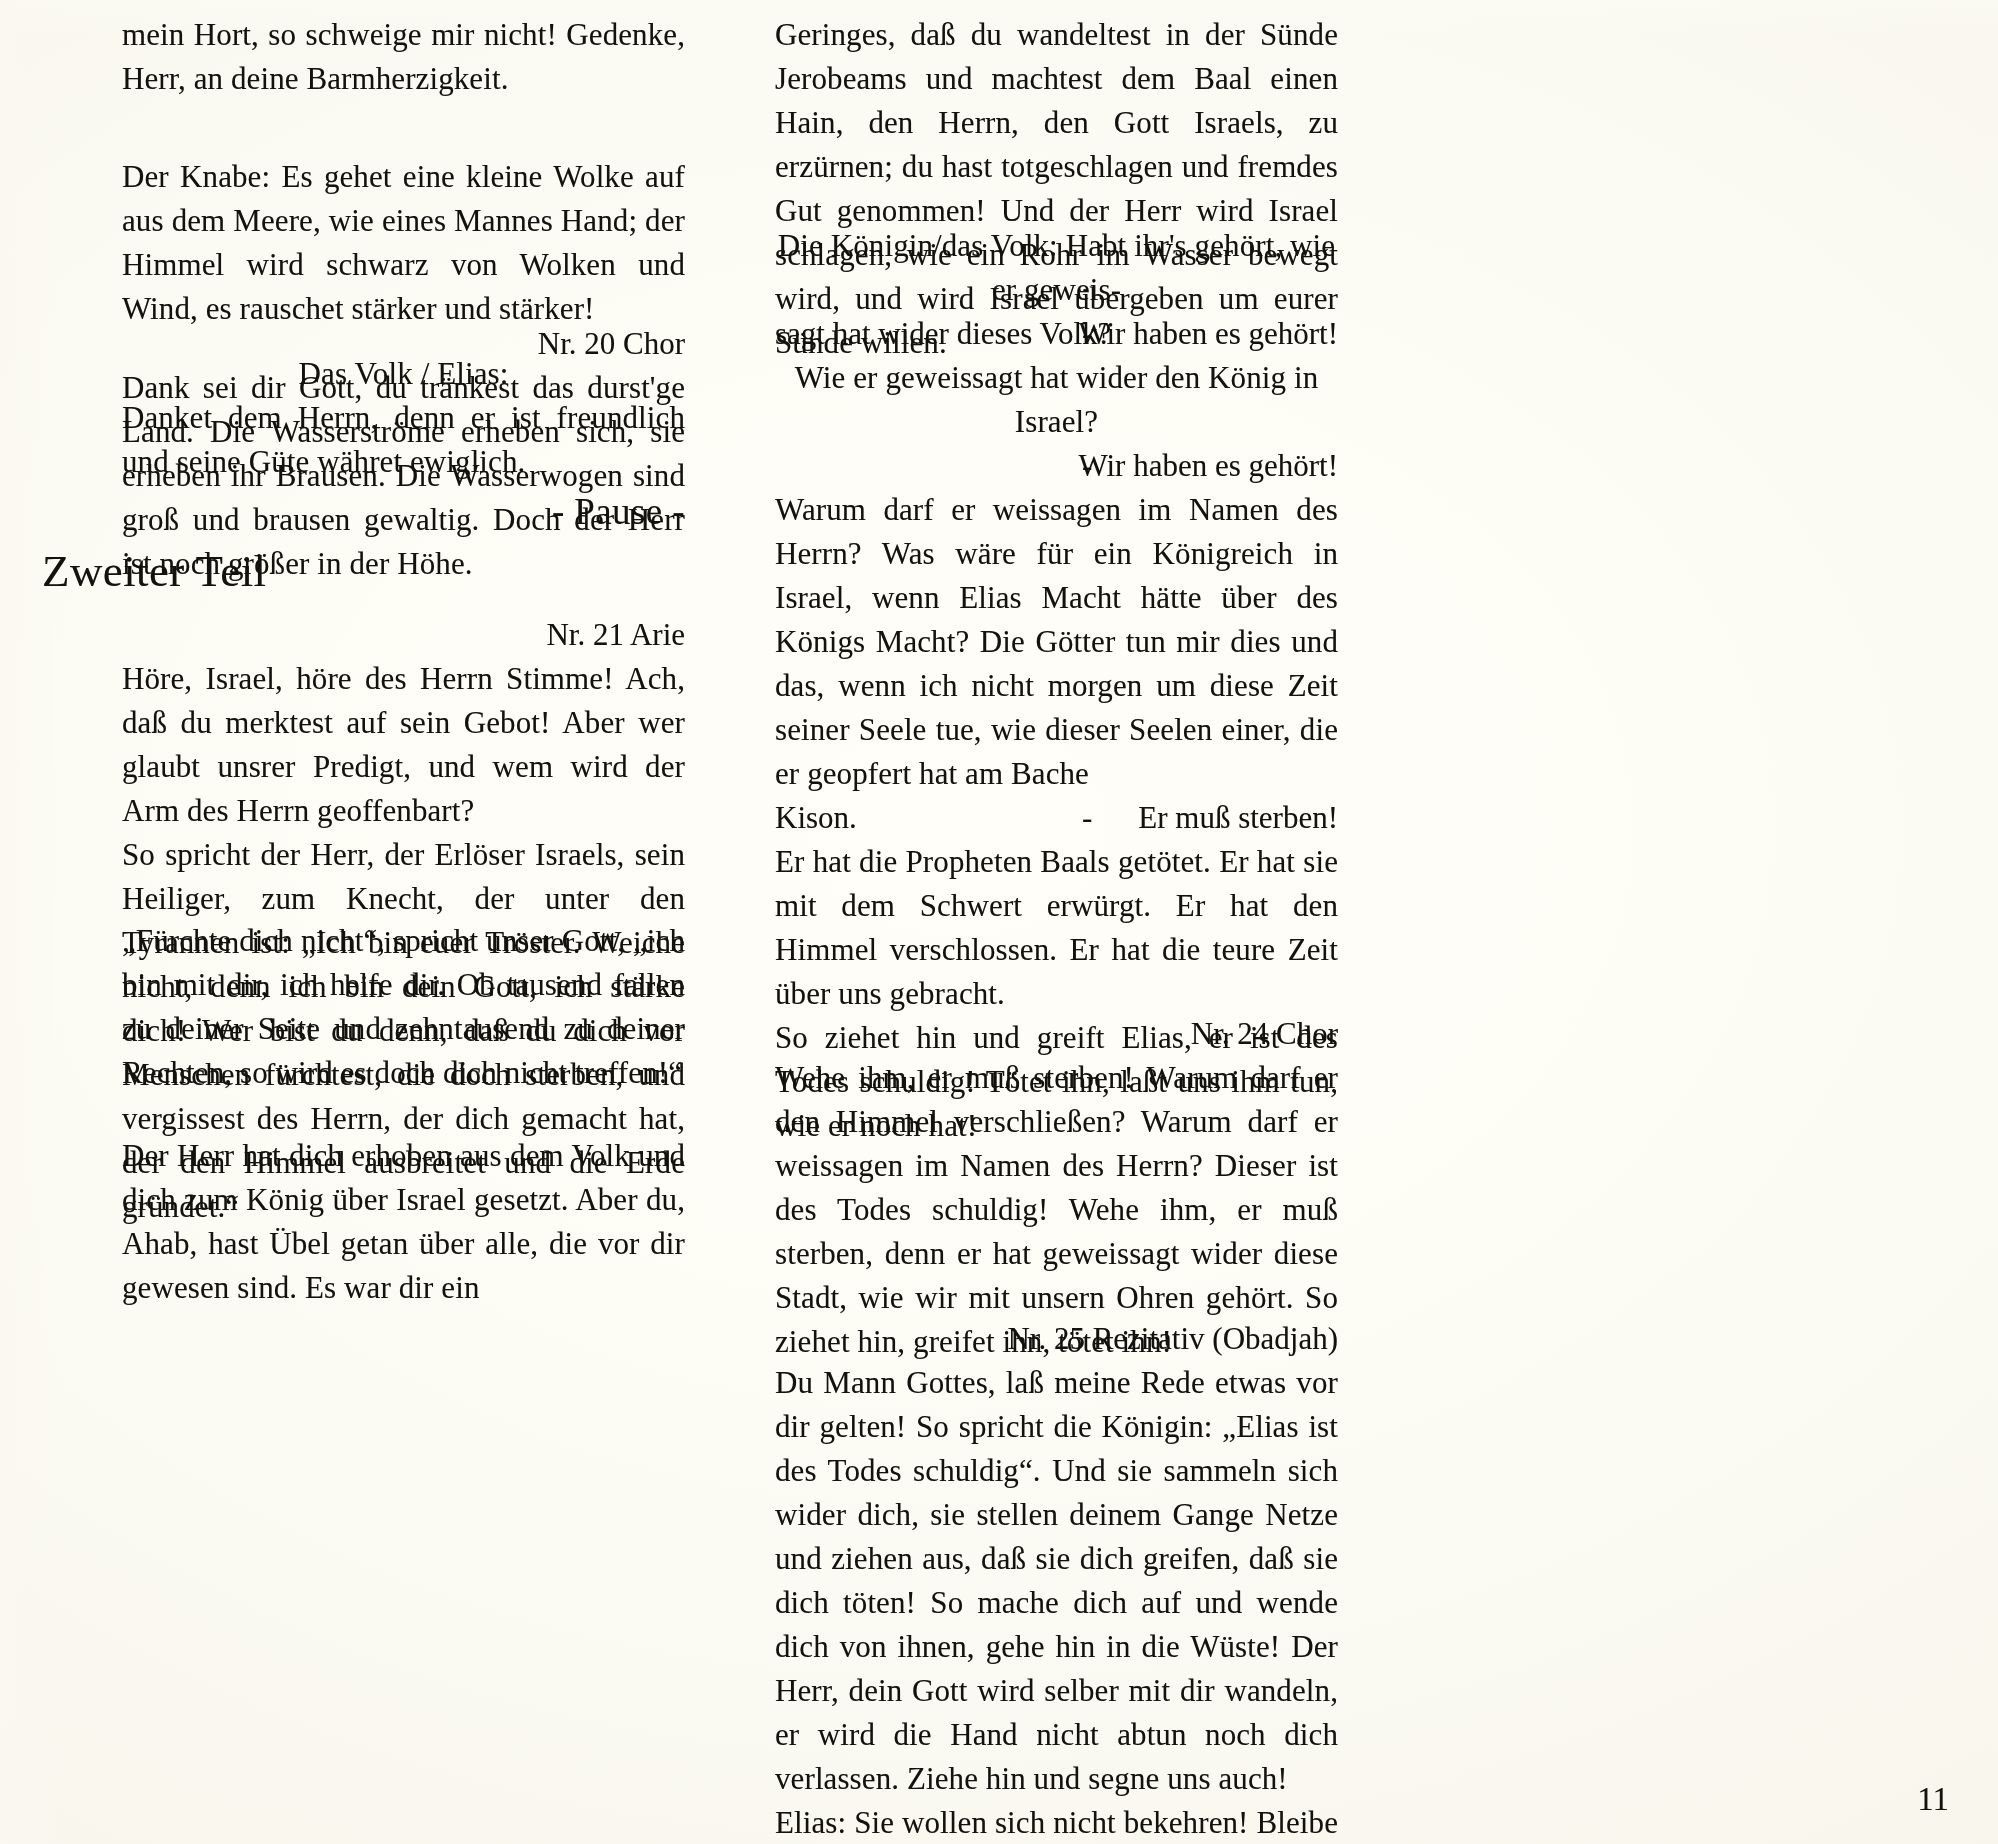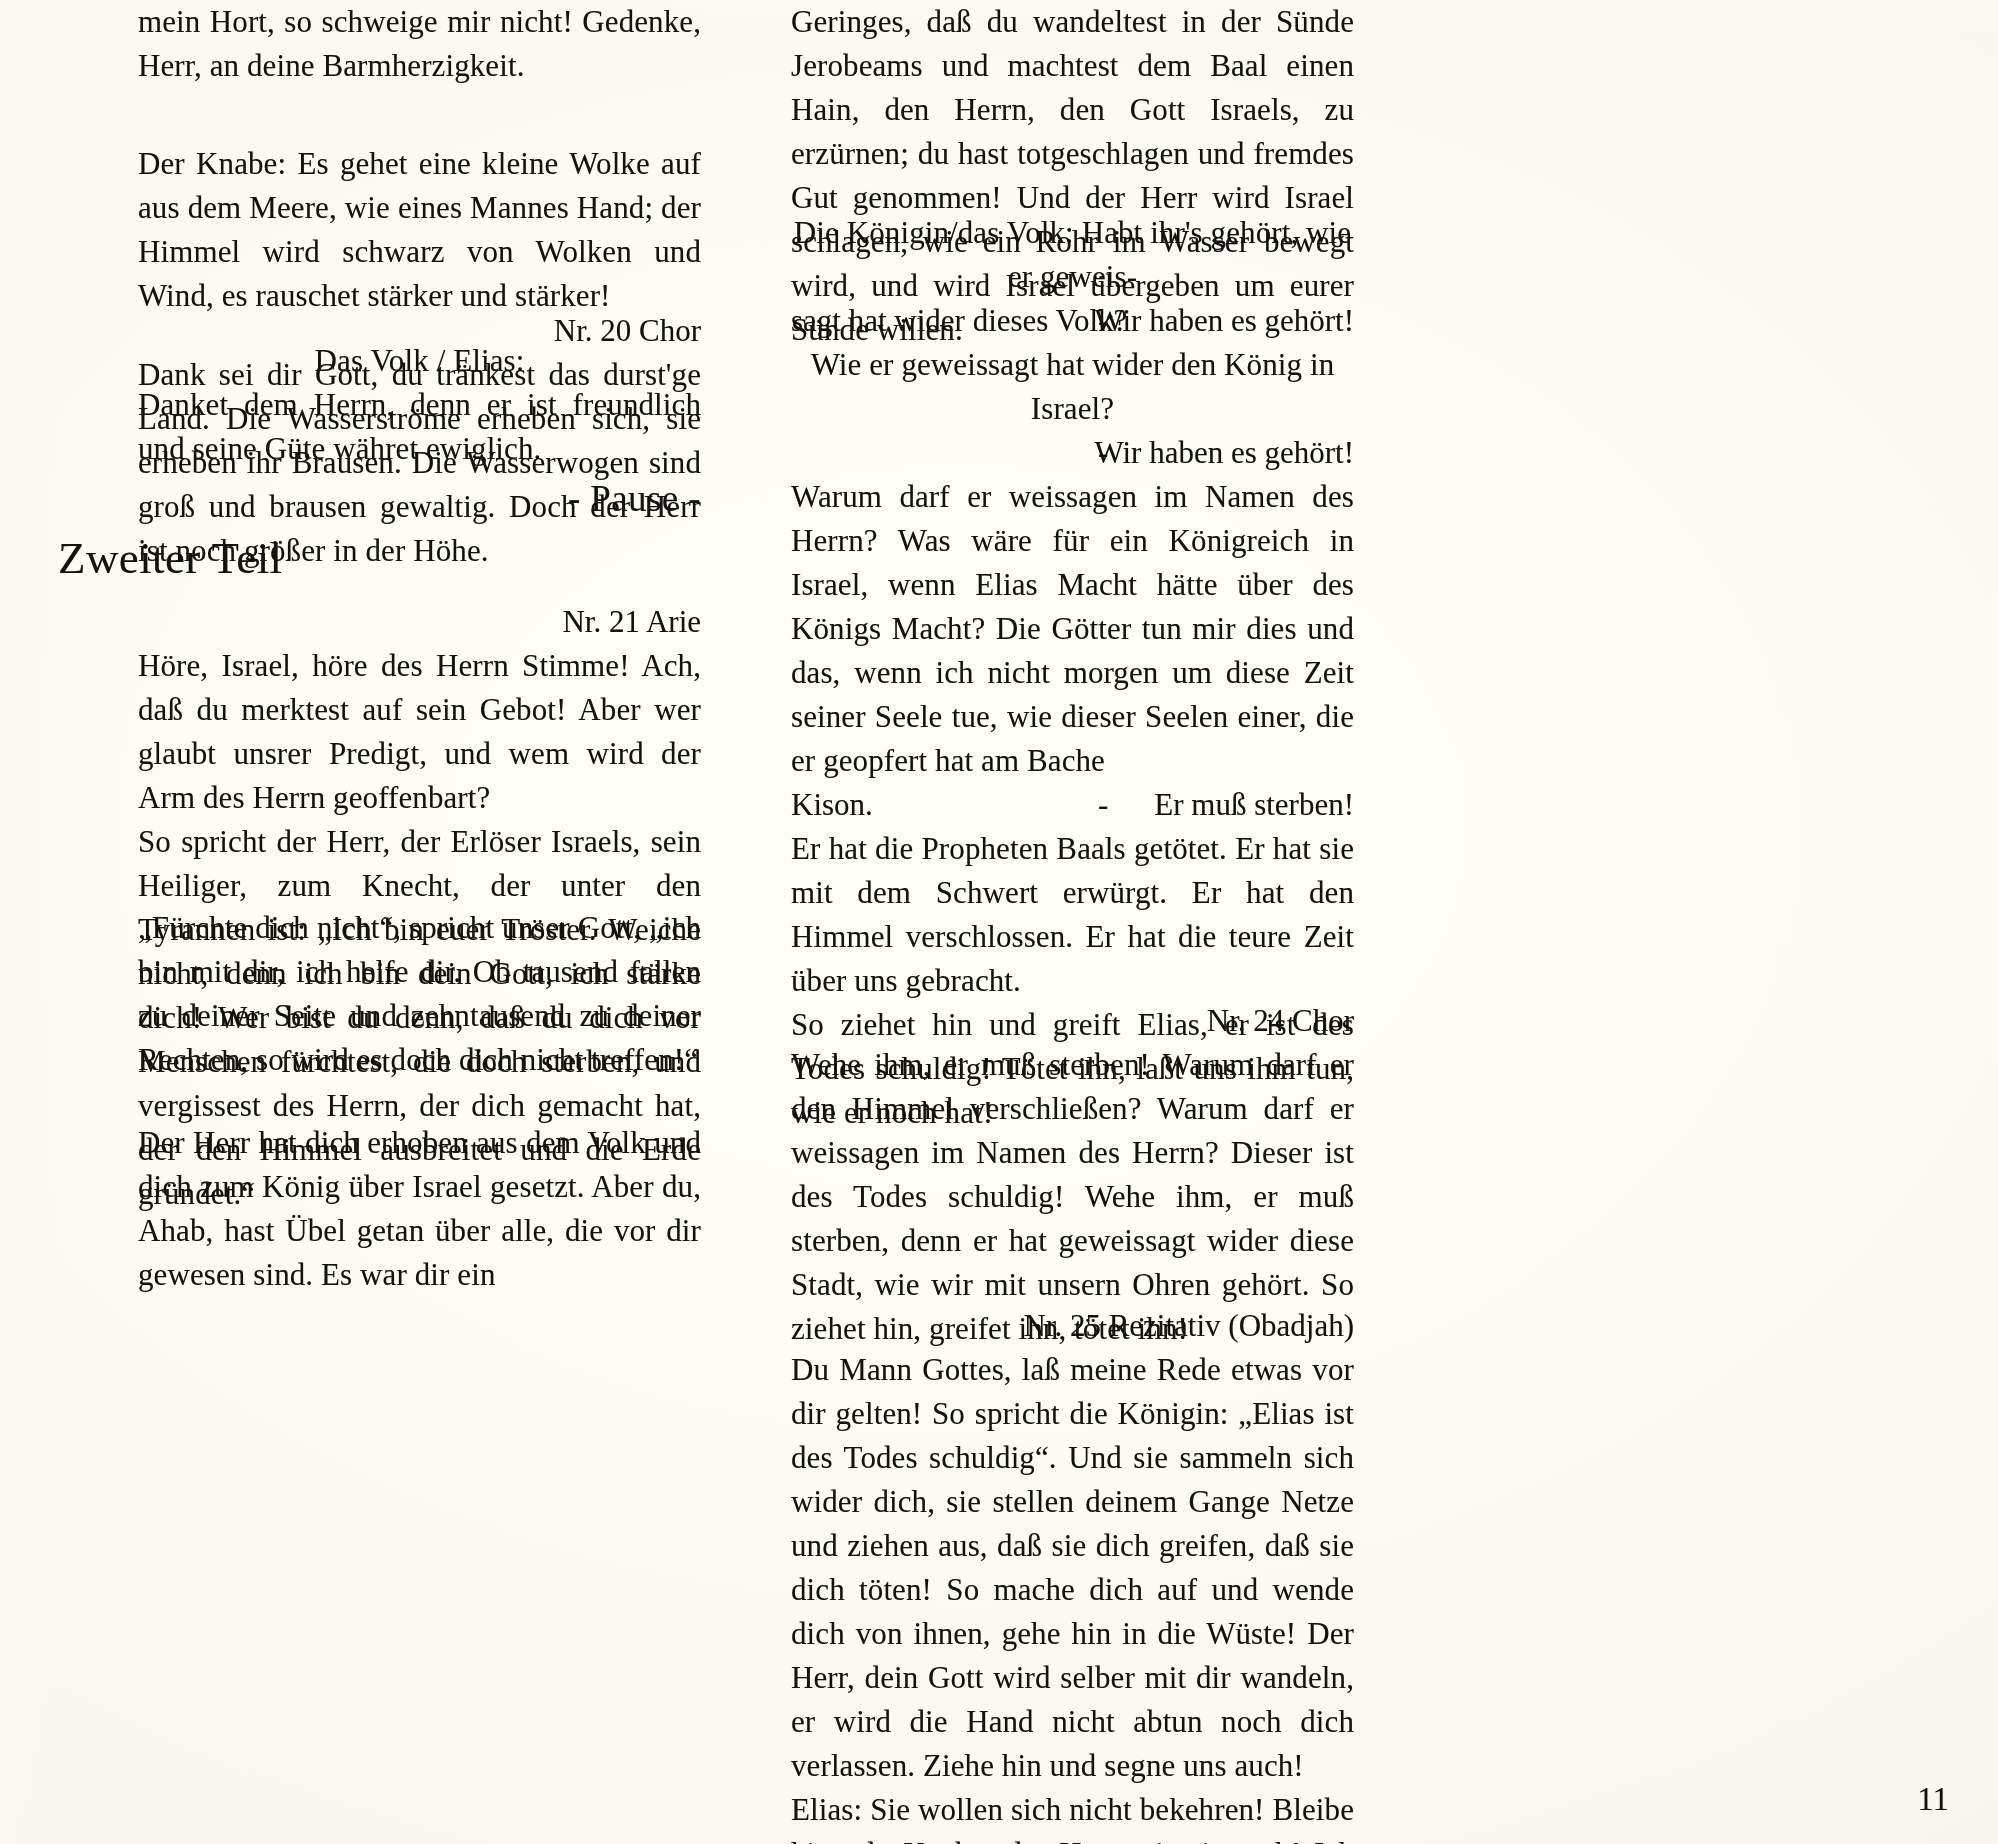--- a/index.html
+++ b/index.html
@@ -35,24 +35,23 @@
   }
 
   .page {
     position: absolute;
     inset: 0;
   }
 
   .columns {
     position: absolute;
     left: 0;
-    top: 0;
+    top: 13px;
     width: 1674px;
     height: 1801px;
-    margin-left: 16px;
   }
 
   .col {
     position: absolute;
     top: 0;
     height: 1801px;
   }
   .col-left  { left: 42px;  width: 647px; }
   .col-right { left: 695px; width: 647px; }
 

